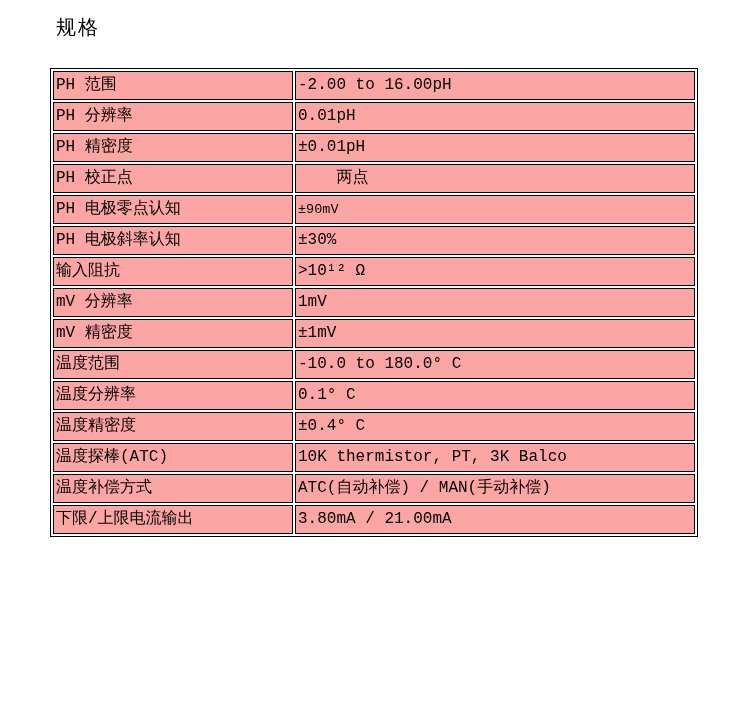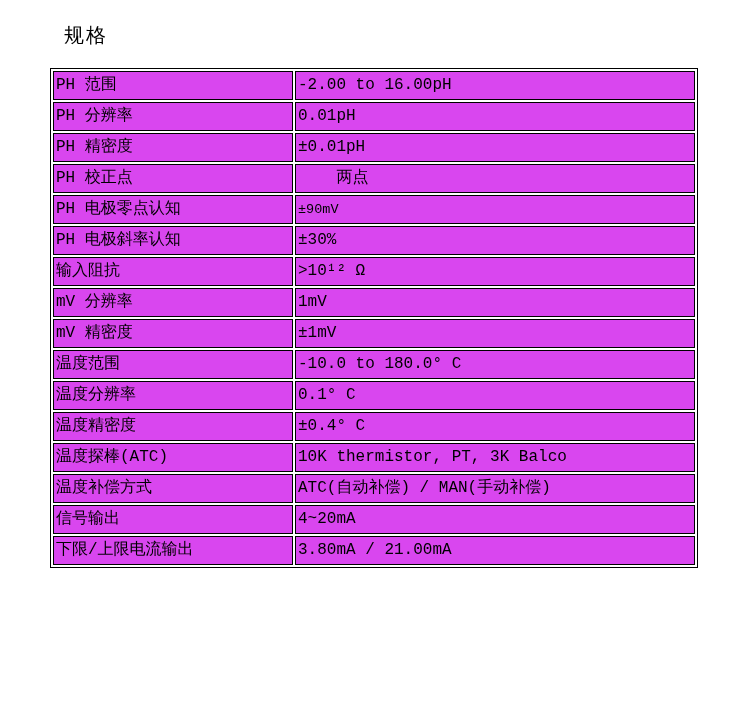--- a/index.html
+++ b/index.html
@@ -11,21 +11,21 @@
   body {
     position: relative;
     width: 750px;
     height: 706px;
     font-family: "Liberation Mono", "DejaVu Sans Mono", monospace;
   }
   .page-title {
     position: absolute;
     left: 48px;
     top: 6px;
-    margin: 16px;
+    margin: 8px;
     font-family: "Liberation Serif", "DejaVu Serif", serif;
     font-size: 20px;
     font-weight: normal;
     letter-spacing: 2px;
   }
   table.spec-table {
     position: absolute;
     left: 50px;
     top: 68px;
     width: 648px;
@@ -37,21 +37,21 @@
   }
   table.spec-table td {
     border: 1px solid #000000;
     height: 27px;
     padding: 0 2px;
     font-size: 16px;
     line-height: 27px;
     vertical-align: middle;
     white-space: nowrap;
     overflow: hidden;
-    background: #d946ef;
+    background: #fca5a5;
   }
   td.spec-label { width: 234px; }
   td.spec-value { }
   
   tr:nth-child(5) td.spec-value { font-size: 13.5px; }
 </style>
 </head>
 <body>
 
 <h1 class="page-title">规格</h1>
@@ -108,21 +108,17 @@
     </tr>
     <tr>
       <td class="spec-label">温度探棒(ATC)</td>
       <td class="spec-value">10K thermistor, PT, 3K Balco</td>
     </tr>
     <tr>
       <td class="spec-label">温度补偿方式</td>
       <td class="spec-value">ATC(自动补偿) / MAN(手动补偿)</td>
     </tr>
     <tr>
-      <td class="spec-label">信号输出</td>
-      <td class="spec-value">4~20mA</td>
-    </tr>
-    <tr>
       <td class="spec-label">下限/上限电流输出</td>
       <td class="spec-value">3.80mA / 21.00mA</td>
     </tr>
   </tbody>
 </table>
 
 </body></html>

